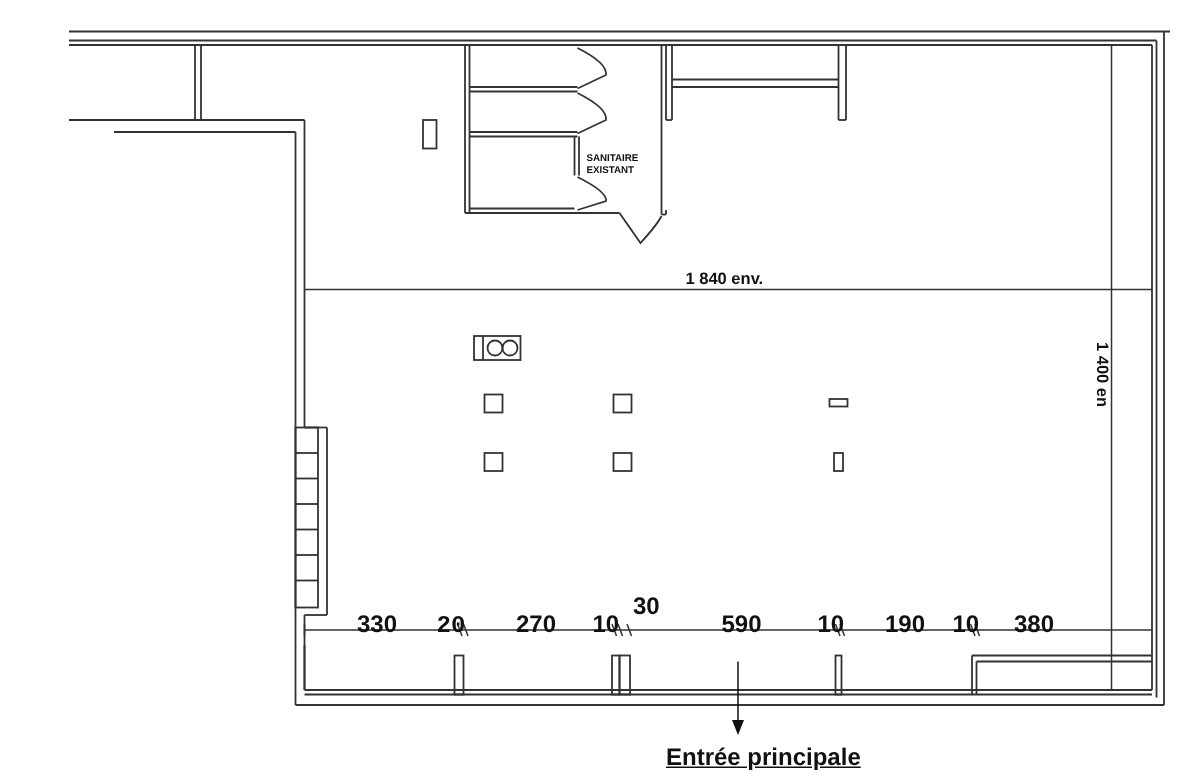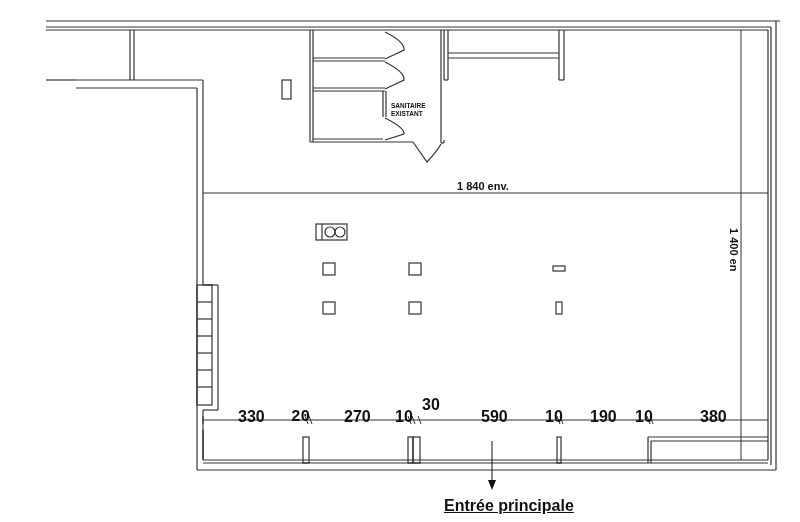--- a/index.html
+++ b/index.html
@@ -151,13 +151,13 @@
 
 <div class="lbl dim" style="left:238px; top:408px;">330</div>
 <div class="lbl dim" style="left:291px; top:408px;font-family:Liberation Mono, monospace;">20</div>
 <div class="lbl dim" style="left:344px; top:408px;">270</div>
 <div class="lbl dim" style="left:395px; top:408px;">10</div>
 <div class="lbl dim" style="left:422px; top:396px;">30</div>
 <div class="lbl dim" style="left:481px; top:408px;">590</div>
 <div class="lbl dim" style="left:545px; top:408px;">10</div>
 <div class="lbl dim" style="left:590px; top:408px;">190</div>
 <div class="lbl dim" style="left:635px; top:408px;">10</div>
-<div class="lbl dim" style="left:700px; top:408px;text-align:right;">380</div>
+<div class="lbl dim" style="left:676px; top:408px;text-align:right;">380</div>
 
 </body></html>

